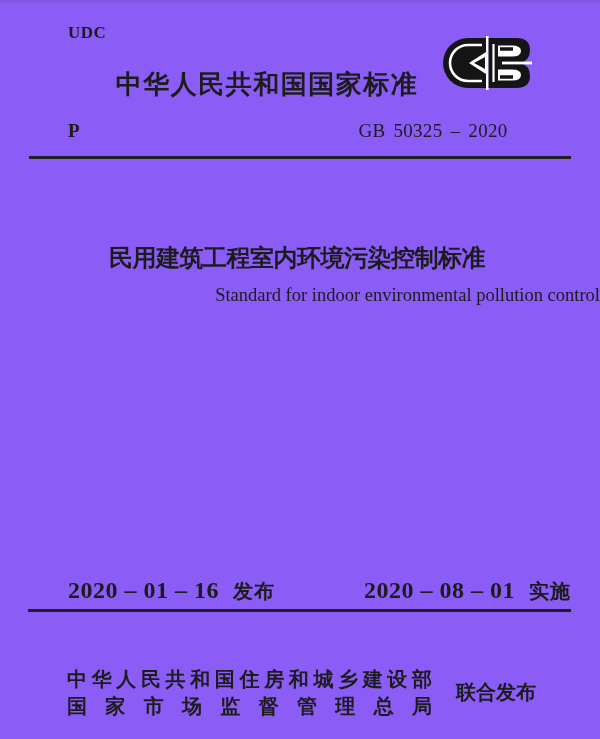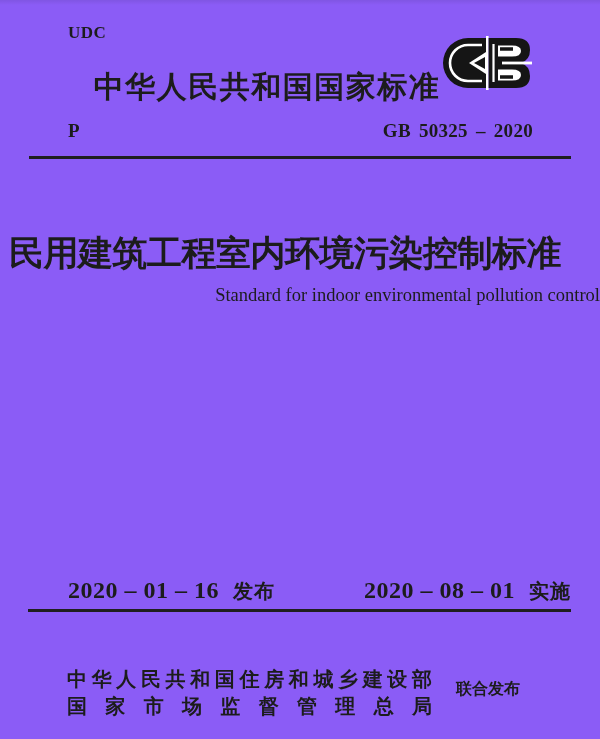--- a/index.html
+++ b/index.html
@@ -21,41 +21,41 @@
   .serif-b{font-family:"Liberation Serif","DejaVu Serif",serif;font-weight:bold;}
   .sans-b{font-family:"Liberation Sans","DejaVu Sans",sans-serif;font-weight:bold;}
 
   .udc{
     position:absolute;left:68px;top:23px;
     font-size:17px;font-weight:bold;letter-spacing:.5px;
   }
   .header-cn{
     position:absolute;left:0;top:67px;width:534px;
     text-align:center;
-    font-size:30px;letter-spacing:1.5px;
+    font-size:26px;letter-spacing:1.5px;
   }
   .gb-logo{position:absolute;left:440px;top:36px;width:92px;height:54px;}
   .p-code{
     position:absolute;left:68px;top:120px;
     font-size:19px;font-weight:bold;
   }
   .std-no{
     position:absolute;left:333px;top:120px;width:200px;
-    text-align:right;
-    font-size:19px;font-weight:bold;word-spacing:3px;letter-spacing:.3px;
+    text-align:center;
+    font-size:19px;font-weight:normal;word-spacing:3px;letter-spacing:.3px;
     white-space:nowrap;
   }
   .rule{position:absolute;background:#1f1f1f;height:3px;}
   .rule-top{left:29px;top:156px;width:542px;}
   .rule-bottom{left:28px;top:609px;width:543px;}
 
   .title-cn{
-    position:absolute;left:0;top:230px;width:570px;margin:0;
+    position:absolute;left:0;top:230px;width:570px;margin:12px;
     text-align:center;
-    font-size:35px;font-weight:bold;letter-spacing:-0.5px;
+    font-size:24px;font-weight:bold;letter-spacing:-0.5px;
     font-family:"Liberation Serif","DejaVu Serif",serif;
   }
   .title-en{
     position:absolute;left:0;top:282px;width:600px;
     text-align:right;
     font-size:18.5px;line-height:26px;
     font-family:"Liberation Serif","DejaVu Serif",serif;
   }
 
   .date-group{
@@ -77,21 +77,21 @@
     position:absolute;left:67px;top:669px;width:365px;
     font-size:20px;
   }
   .pub-line{
     display:flex;justify-content:space-between;
     height:24px;line-height:21px;
   }
   .pub-line + .pub-line{margin-top:3px;}
   .joint-label{
     position:absolute;left:456px;top:679px;
-    font-size:16px;letter-spacing:0;
+    font-size:20px;letter-spacing:0;
     white-space:nowrap;
   }
 </style>
 </head>
 <body>
 
 <div class="page">
 
   <div class="udc serif-b">UDC</div>
 

